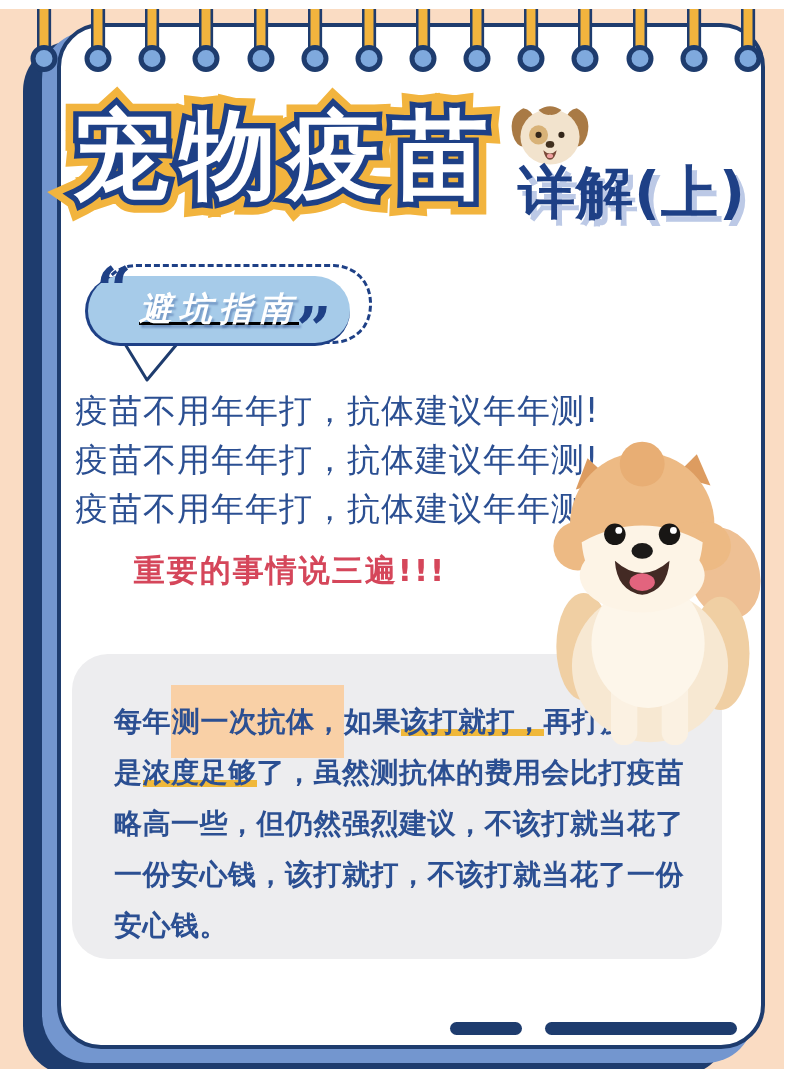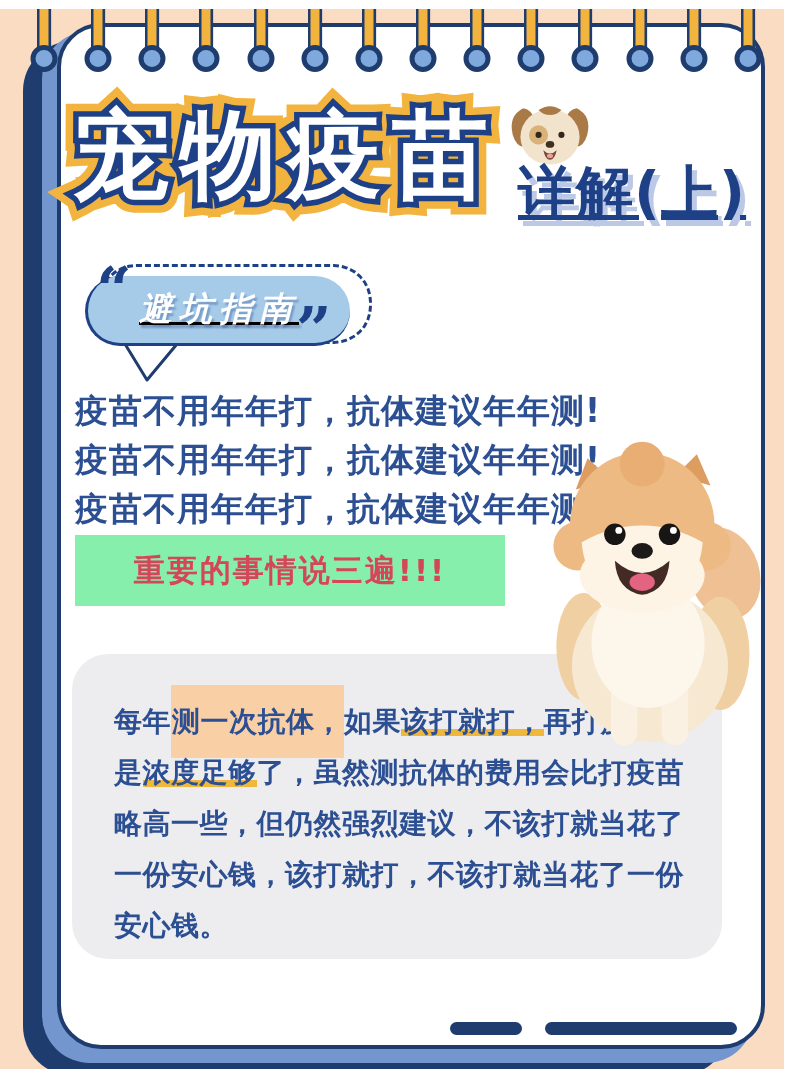--- a/index.html
+++ b/index.html
@@ -25,41 +25,41 @@
   .ring-hole{position:absolute;left:50%;transform:translateX(-50%);top:36px;
     width:17px;height:17px;background:#7fa9dd;border:5px solid #1e3c6e;border-radius:50%;}
   
   .title-stack{position:absolute;left:74px;top:86px;width:460px;height:134px;z-index:3;}
   .t{position:absolute;left:0;top:0;font-size:96px;font-weight:800;
     letter-spacing:10px;white-space:nowrap;color:#fff;line-height:1.25;}
   .t.back{-webkit-text-stroke:26px #f2b43e;}
   .t.mid{-webkit-text-stroke:11px #1e4086;}
   .puppy-icon{position:absolute;left:502px;top:82px;width:96px;height:84px;z-index:3;}
   .subtitle{position:absolute;left:518px;top:146px;font-size:57px;font-weight:800;
-    color:#1e4086;text-shadow:5px 6px 0 #bcc9e6;letter-spacing:1px;z-index:3;white-space:nowrap;text-decoration:underline;}
+    color:#1e4086;text-shadow:5px 6px 0 #bcc9e6;letter-spacing:1px;z-index:3;white-space:nowrap;}
   
   .badge-dashed{position:absolute;left:98px;top:255px;width:268px;height:74px;
     border:3px dashed #1e4086;border-radius:38px;z-index:3;}
   .badge-tail{position:absolute;left:122px;top:334px;width:58px;height:40px;z-index:4;}
   .badge{position:absolute;left:85px;top:267px;width:265px;height:70px;
     background:#a6cbe9;border-radius:36px;z-index:4;display:flex;align-items:center;
     justify-content:center;border-left:3px solid #1e4086;border-bottom:3px solid #1e4086;
     box-sizing:border-box;text-decoration:underline;}
   .badge-label{font-size:33px;font-weight:800;font-style:italic;color:#ffffff;
     letter-spacing:7px;text-shadow:2px 3px 2px rgba(30,64,134,0.35);}
   .quote{position:absolute;z-index:5;color:#1e4086;font-weight:900;
     font-family:"DejaVu Serif",serif;font-size:62px;line-height:1;}
   .quote.open{left:96px;top:250px;}
   .quote.close{left:296px;top:290px;}
   
   .slogans{position:absolute;left:75px;top:377px;z-index:3;}
-  .slogan{font-size:33px;line-height:49px;font-weight:700;color:#2b4f92;
+  .slogan{font-size:33px;line-height:49px;font-weight:400;color:#2b4f92;
     letter-spacing:1px;white-space:nowrap;}
   .emph{position:absolute;left:75px;top:526px;width:430px;height:71px;
-    background:#86efac;display:flex;align-items:center;justify-content:center;z-index:3;}
+    background:#ffffff;display:flex;align-items:center;justify-content:center;z-index:3;}
   .emph span{font-size:31px;font-weight:700;color:#d5465a;letter-spacing:2px;}
   
   .graybox{position:absolute;left:72px;top:645px;width:650px;height:305px;
     background:#ededef;border-radius:36px;box-sizing:border-box;
     padding:42px 36px 0 42px;z-index:3;}
   .bodytext{margin:0;font-size:28px;line-height:51px;font-weight:600;
     color:#2b4f92;letter-spacing:0.5px;}
   .seg-plain{}
   .seg-highlight{background:#f9d0a6;padding:20px 1px;}
   .seg-underline{background-image:linear-gradient(#f0b83a,#f0b83a);

